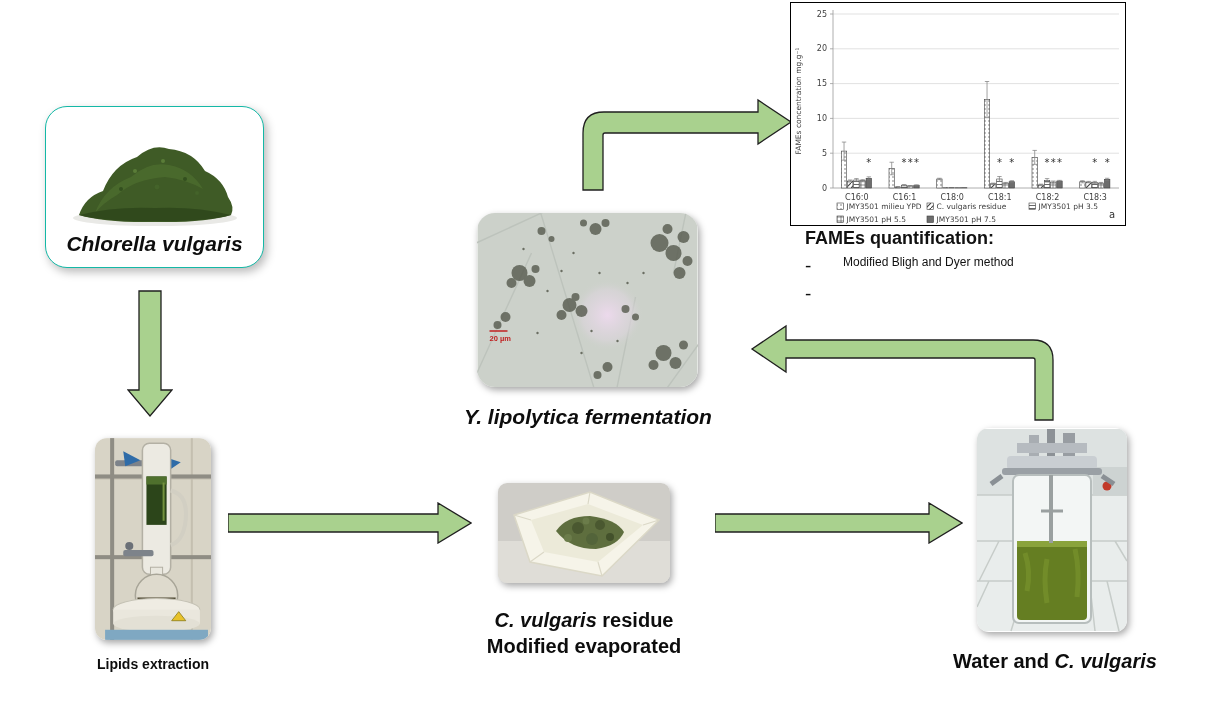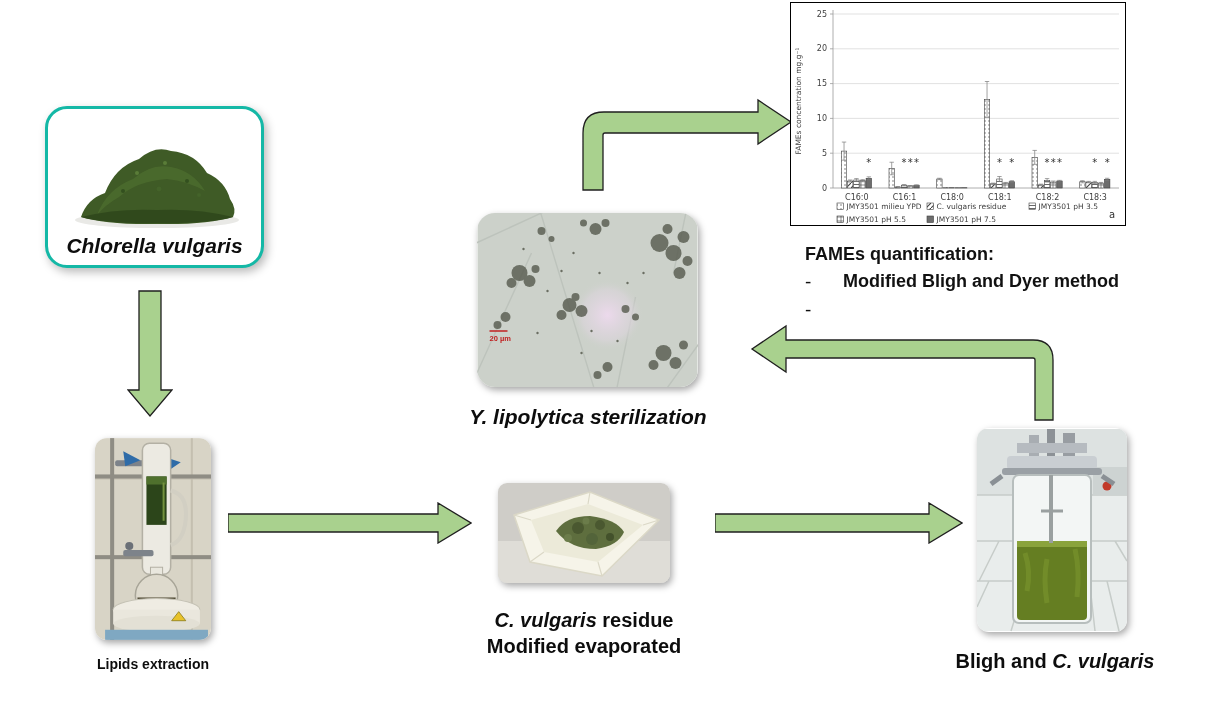--- a/index.html
+++ b/index.html
@@ -3,29 +3,29 @@
 <meta charset="utf-8">
 <style>
   *{margin:0;padding:0;box-sizing:border-box}
   html,body{width:1208px;height:720px;background:#fff;overflow:hidden}
   body{font-family:"Liberation Sans",sans-serif;position:relative;color:#111}
   .abs{position:absolute}
   .photo{border-radius:12px;box-shadow:2px 3px 7px rgba(0,0,0,.35);overflow:hidden}
   .photo svg{display:block;width:100%;height:100%}
   .caption{font-weight:bold;text-align:center;color:#0d0d0d;line-height:26px;font-size:20px}
   .it{font-style:italic}
-  .card{background:#fff;border:3px solid #14b8a6;border-radius:22px;box-shadow:3px 4px 10px rgba(0,0,0,.28)}
+  .card{background:#fff;border:1px solid #14b8a6;border-radius:22px;box-shadow:3px 4px 10px rgba(0,0,0,.28)}
   .arrow svg{display:block;width:100%;height:100%}
   .arrow polygon,.arrow path{fill:var(--arrow-fill,#a9d18e);stroke:var(--arrow-outline,#1f1f1f);stroke-width:1.3}
   .chartbox{background:#fff;border:1px solid #000}
   .chartbox svg{display:block;width:100%;height:100%;font-family:"DejaVu Sans",sans-serif}
   .q-title{font-size:18px;font-weight:bold}
   .q-row{display:flex;margin-top:6px}
   .q-dash{width:38px;flex:none;font-size:19px}
-  .q-text{font-size:18px;font-weight:bold}
+  .q-text{font-size:12px;font-weight:normal}
 </style>
 </head>
 <body>
 
 <div class="abs card" style="left:45px;top:106px;width:219px;height:162px">
   <svg class="abs" viewBox="0 0 180 100" style="left:18px;top:20px;width:182px;height:100px">
     <ellipse cx="90" cy="91" rx="82" ry="8" fill="#e9e9e6"></ellipse>
     <path d="M14,88 Q20,70 38,64 Q48,38 72,30 Q88,16 104,22 Q128,24 140,44 Q158,52 163,70 Q170,80 166,88 Q140,96 90,95 Q40,96 14,88 Z" fill="#3f5b26"></path>
     <path d="M30,86 Q40,60 66,50 Q84,34 104,38 Q126,42 138,62 Q120,52 100,50 Q70,52 52,68 Q38,76 30,86 Z" fill="#4d6e2f" opacity="0.75"></path>
     <path d="M14,88 Q50,79 90,81 Q130,79 166,88 Q140,95 90,94 Q40,95 14,88 Z" fill="#2f471c" opacity="0.9"></path>
@@ -123,21 +123,21 @@
     <path d="M25,47 l-11,8 M125,47 l12,8" stroke="#8a9095" stroke-width="5"></path>
     <rect x="36" y="46" width="78" height="148" rx="6" fill="#f3f6f5" stroke="#b7bebd" stroke-width="2"></rect>
     <rect x="40" y="112" width="70" height="79" rx="4" fill="#657e22"></rect>
     <rect x="40" y="112" width="70" height="6" fill="#8aa33c"></rect>
     <path d="M48,124 q6,18 2,38 M98,120 q5,22 2,48 M70,130 q-4,20 0,44" stroke="#75902c" stroke-width="5" fill="none" opacity="0.8"></path>
     <rect x="72" y="46" width="4" height="68" fill="#9aa0a0"></rect>
     <path d="M64,82 h22" stroke="#9aa0a0" stroke-width="3"></path>
   </svg>
 </div>
 <div class="abs caption" style="left:950px;top:648px;width:210px">
-  <div><span>Bligh and </span><span class="it">C. vulgaris</span></div>
+  <div><span>Water and </span><span class="it">C. vulgaris</span></div>
 </div>
 
 <div class="abs arrow" style="left:748px;top:322px;width:310px;height:100px">
   <svg viewBox="0 0 310 100">
       <path d="M38,18 L285,18 Q305,18 305,38 L305,98 L287,98 L287,38 Q287,36 285,36 L38,36 L38,50 L4,27 L38,4 Z"></path>
     </svg>
 </div>
 
 <div class="abs photo" style="left:477px;top:213px;width:221px;height:174px;border-radius:18px">
   <svg viewBox="0 0 220 174">
@@ -193,21 +193,21 @@
         <circle cx="166" cy="60" r="1.2"></circle>
       <circle cx="46" cy="36" r="1.2"></circle>
         <circle cx="84" cy="58" r="1.2"></circle>
         <circle cx="114" cy="118" r="1.2"></circle>
         <circle cx="78,135" r="0"></circle>
     </g>
     <path d="M12,118 h18" stroke="#c02020" stroke-width="1.6"></path>
     <text x="12" y="128" fill="#c02020" font-size="7.5" font-weight="bold">20 µm</text>
   </svg>
 </div>
-<div class="abs caption it" style="left:438px;top:404px;width:300px;font-size:21px">Y. lipolytica sterilization</div>
+<div class="abs caption it" style="left:438px;top:404px;width:300px;font-size:21px">Y. lipolytica fermentation</div>
 
 <div class="abs arrow" style="left:570px;top:98px;width:225px;height:95px">
   <svg viewBox="0 0 225 95">
       <path d="M33,92 L33,37 Q33,35 35,35 L188,35 L188,46 L221,24 L188,2 L188,14 L34,14 Q13,14 13,35 L13,92 Z"></path>
     </svg>
 </div>
 
 <div class="abs chartbox" style="left:790px;top:2px;width:336px;height:224px">
   <svg viewBox="0 0 334 222">
       <defs>
@@ -380,21 +380,21 @@
       <rect x="238" y="200" width="6.5" height="6.5" fill="url(#p-hlines)" stroke="#404040" stroke-width="0.6"></rect>
       <text x="247.5" y="205.8" font-size="7.5" fill="#404040">JMY3501 pH 3.5</text>
       <rect x="46" y="213" width="6.5" height="6.5" fill="url(#p-grid)" stroke="#404040" stroke-width="0.6"></rect>
       <text x="55.5" y="218.8" font-size="7.5" fill="#404040">JMY3501 pH 5.5</text>
       <rect x="136" y="213" width="6.5" height="6.5" fill="#6d6d6d" stroke="#404040" stroke-width="0.6"></rect>
       <text x="145.5" y="218.8" font-size="7.5" fill="#404040">JMY3501 pH 7.5</text>
       <text x="318" y="215" font-size="10" fill="#333">a</text>
     </svg>
 </div>
 
-<div class="abs" style="left:805px;top:244px;width:370px">
+<div class="abs" style="left:805px;top:228px;width:370px">
   <div class="q-title">FAMEs quantification:</div>
   <div class="q-row">
     <span class="q-dash">-</span>
     <span class="q-text">Modified Bligh and Dyer method</span>
   </div>
   <div class="q-row">
     <span class="q-dash">-</span>
   </div>
 </div>
 

